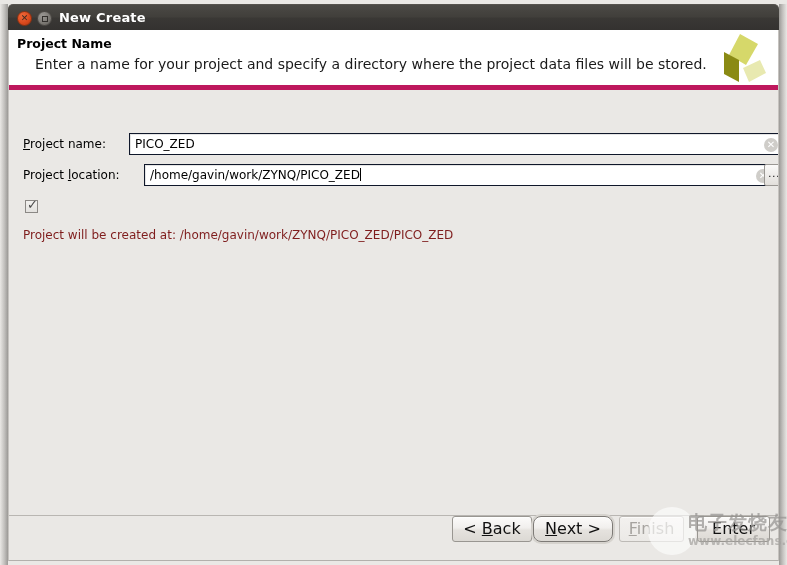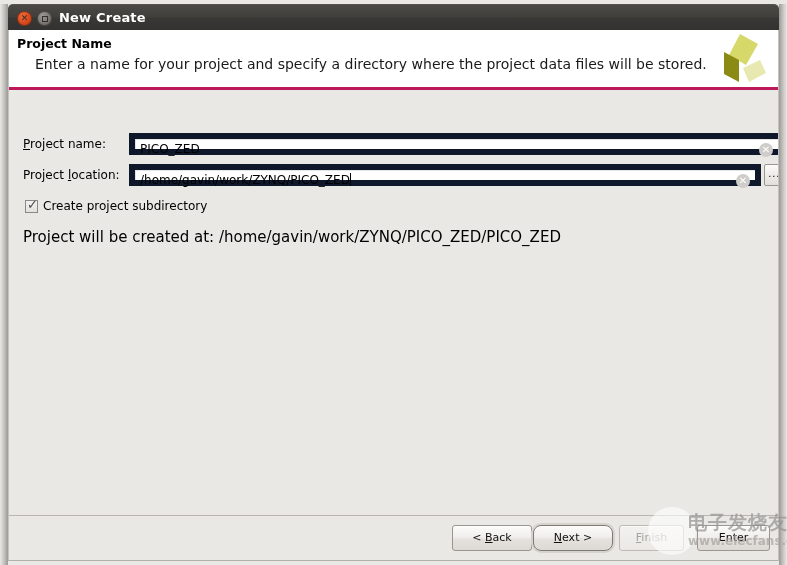--- a/index.html
+++ b/index.html
@@ -110,21 +110,21 @@
     overflow: hidden;
   }
 
   
   .header {
     position: absolute;
     left: 0; top: 0;
     width: 769px;
     height: 60px;
     background: #ffffff;
-    border-bottom: 3px solid #be185d;
+    border-bottom: 5px solid #be185d;
     box-sizing: border-box;
   }
   .header-title {
     position: absolute;
     left: 8px; top: 6px;
     font-size: 12.5px;
     font-weight: bold;
     color: #000000;
   }
   .header-sub {
@@ -162,21 +162,21 @@
     font-size: 12px;
     color: #000;
     white-space: nowrap;
   }
   .field-label u { text-decoration: underline; }
 
   .textfield {
     position: absolute;
     height: 22px;
     background: #ffffff;
-    border: 6px solid #0f172a;
+    border: 1px solid #0f172a;
     box-sizing: border-box;
     box-shadow: inset 1px 1px 0 rgba(0,0,0,0.10);
   }
   .textfield .value {
     position: absolute;
     left: 5px; top: 3px;
     font-size: 12px;
     color: #000;
     white-space: nowrap;
   }
@@ -195,21 +195,21 @@
     border-radius: 50%;
     background: #cfcdc9;
     color: #ffffff;
     font-size: 10px;
     line-height: 14px;
     text-align: center;
     font-family: "DejaVu Sans", sans-serif;
   }
 
   .tf-name { left: 120px; top: 0px; width: 655px; }
-  .tf-loc  { left: 120px; top: 0px; width: 632px; }
+  .tf-loc  { left: 135px; top: 0px; width: 632px; }
 
   .browse-btn {
     position: absolute;
     left: 755px; top: 0px;
     width: 20px; height: 22px;
     background: linear-gradient(to bottom, #fbfaf9 0%, #eeecea 50%, #e2dfdb 100%);
     border: 1px solid #9a9793;
     border-radius: 2px;
     box-sizing: border-box;
     font-size: 11px;
@@ -241,47 +241,47 @@
     left: 34px; top: 3px;
     font-size: 12px;
     color: #000;
   }
 
   
   .row-info { top: 135px; }
   .info-text {
     position: absolute;
     left: 14px; top: 2px;
-    font-size: 15px;
-    color: #000000;
+    font-size: 12px;
+    color: #7f1d1d;
   }
 
   
   .footer-sep {
     position: absolute;
     left: 0; bottom: 44px;
     width: 769px;
     height: 1px;
     background: #b9b6b2;
   }
   .footer {
     position: absolute;
     left: 0; bottom: 0;
     width: 769px;
     height: 44px;
   }
   .dlgbtn {
     position: absolute;
-    top: 9px;
+    top: 0;
     height: 26px;
     background: linear-gradient(to bottom, #fcfbfa 0%, #f1efed 45%, #e5e2de 55%, #dcd9d4 100%);
     border: 1px solid #999691;
     border-radius: 3px;
     box-sizing: border-box;
-    font-size: 11px;
+    font-size: 16px;
     line-height: 24px;
     text-align: center;
     color: #111;
     box-shadow: 0 1px 0 rgba(255,255,255,0.7) inset;
   }
   .dlgbtn u { text-decoration: underline; }
   .dlgbtn.focused {
     box-shadow: 0 0 0 2px #d6d3ce, 0 1px 0 rgba(255,255,255,0.7) inset;
     border-color: #7d7a76;
   }
@@ -379,21 +379,20 @@
           <span class="value"><span>/home/gavin/work/ZYNQ/PICO_ZED</span><span class="caret"></span></span>
           <span class="clear-icon">✕</span>
         </div>
         <div class="browse-btn">...</div>
       </div>
 
       <div class="row row-check" style="width:769px">
         <div class="checkbox">
           <span class="tick">✓</span>
         </div>
-        <div class="check-label">Create project subdirectory</div>
       </div>
 
       <div class="row row-info" style="width:769px">
         <div class="info-text">Project will be created at: /home/gavin/work/ZYNQ/PICO_ZED/PICO_ZED</div>
       </div>
 
     </div>
 
     <div class="footer-sep"></div>
     <div class="footer">

